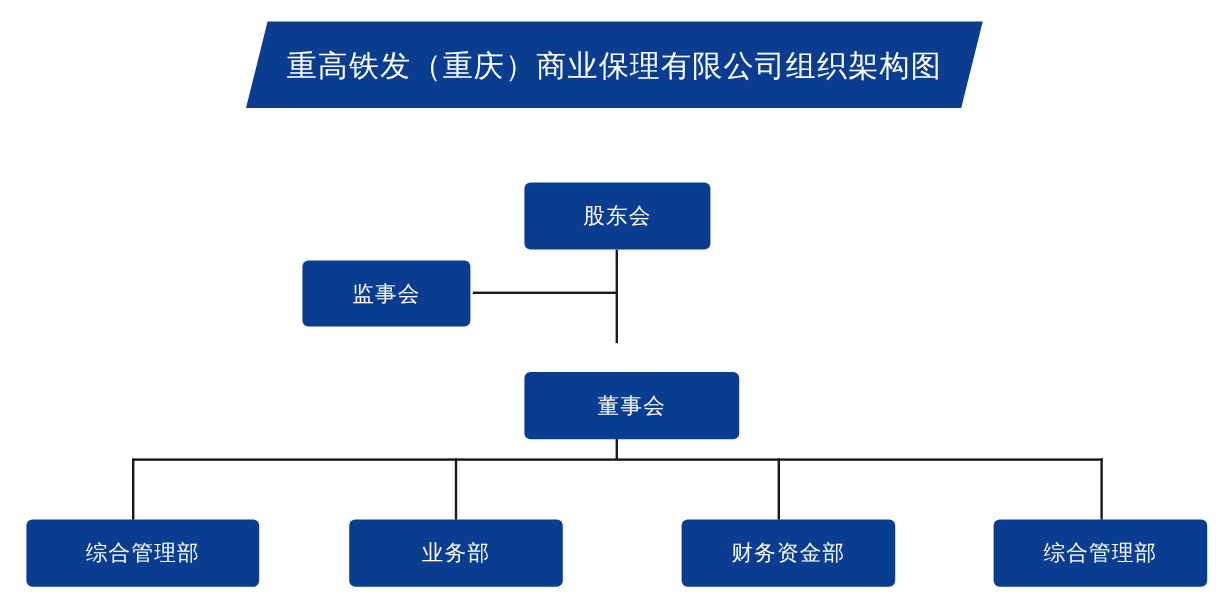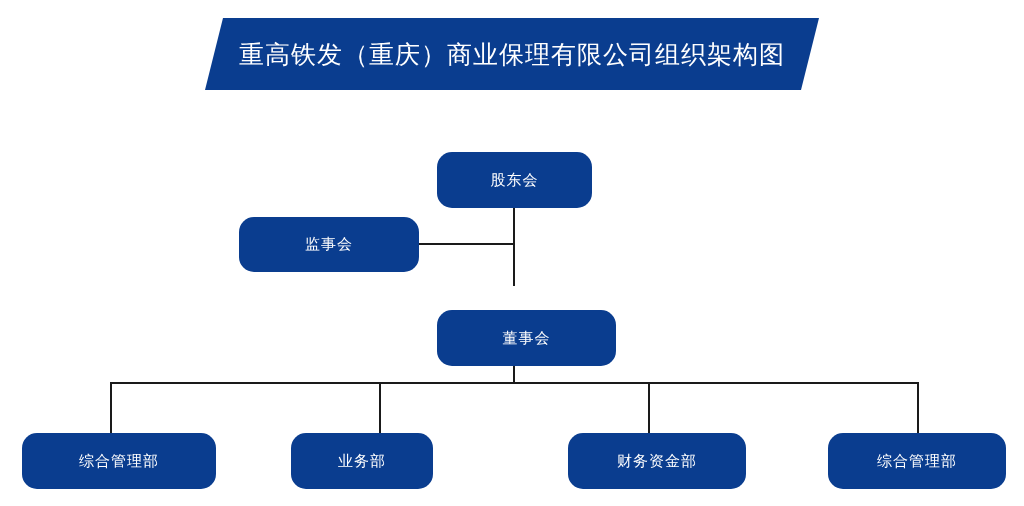--- a/index.html
+++ b/index.html
@@ -38,49 +38,49 @@
     color: #ffffff;
     font-size: 25px;
     letter-spacing: 1px;
     white-space: nowrap;
   }
 
   
   .node {
     position: absolute;
     background: #0a3d8f;
-    border-radius: 15px;
+    border-radius: 5px;
     display: flex;
     align-items: center;
     justify-content: center;
     color: #ffffff;
-    font-size: 15px;
+    font-size: 18px;
     letter-spacing: 1px;
     white-space: nowrap;
     z-index: 2;
   }
 
   
   .node-shareholders {
     left: 437px;  top: 152px;  width: 155px; height: 56px;
   }
   .node-supervisors {
-    left: 239px;  top: 217px;  width: 180px; height: 55px;
+    left: 252px;  top: 217px;  width: 140px; height: 55px;
   }
   .node-board {
     left: 437px;  top: 286px;  width: 179px; height: 56px; margin-top: 24px;
   }
 
   
   .node-dept {
     top: 433px;
     height: 56px;
   }
   .dept-0 { left: 22px;  width: 194px; }
-  .dept-1 { left: 291px; width: 142px; }
+  .dept-1 { left: 291px; width: 178px; }
   .dept-2 { left: 568px; width: 178px; }
   .dept-3 { left: 828px; width: 178px; }
 
   
   .line {
     position: absolute;
     background: #1a1a1a;
     z-index: 1;
   }
   .v-line { width: 2px; }

